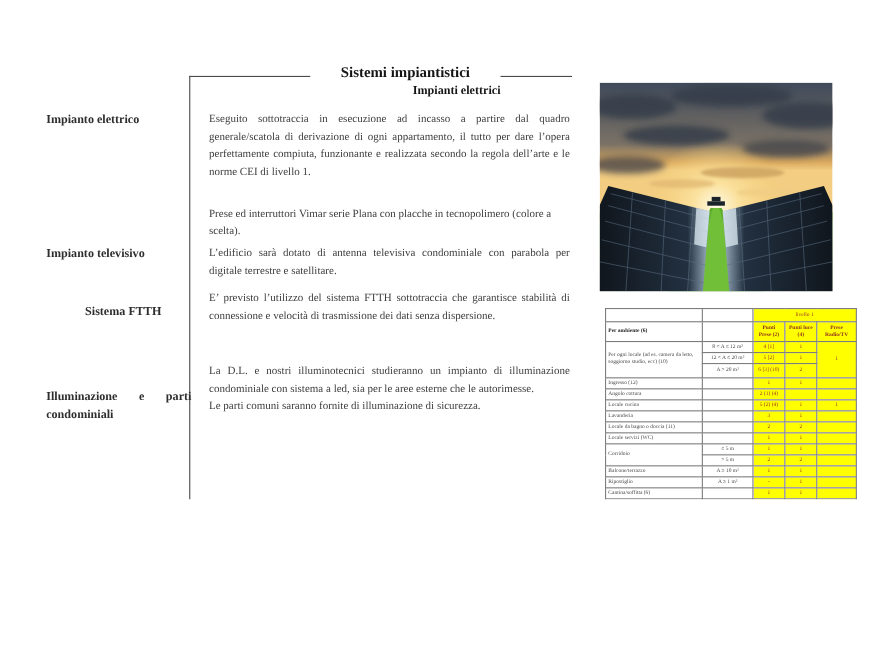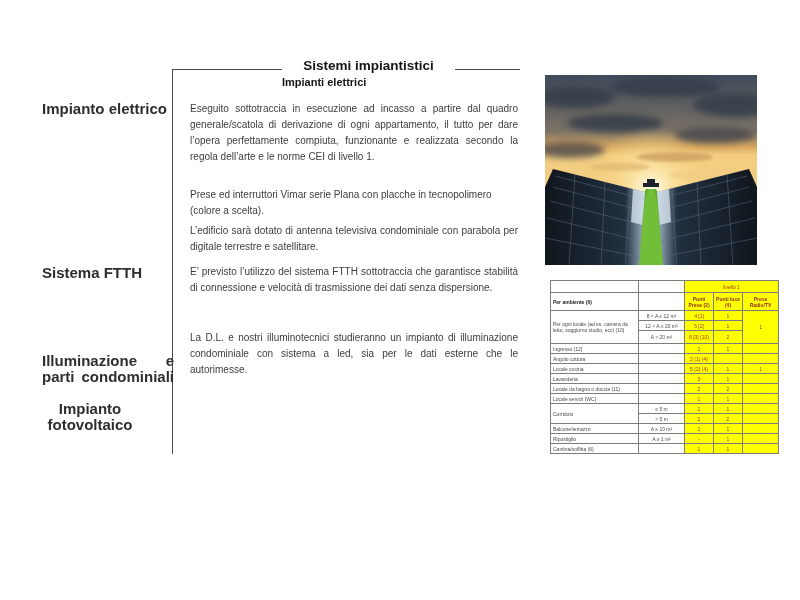--- a/index.html
+++ b/index.html
@@ -1,32 +1,32 @@
 <!DOCTYPE html>
 <html><head>
 <meta charset="utf-8">
 <style>
   html,body{margin:0;padding:0;background:#fff;}
   #page{position:relative;width:800px;height:454px;background:#ffffff;overflow:hidden;
-        font-family:Liberation Sans, sans-serif;color:#3d3d3d;}
+        font-family:Liberation Serif, serif;color:#3d3d3d;}
   .abs{position:absolute;}
   
   #title{left:282px;top:58px;width:173px;text-align:center;font-weight:bold;
          font-size:13.5px;color:#151515;}
-  #subtitle{left:282px;top:76px;width:173px;text-align:left;font-weight:bold;
+  #subtitle{left:282px;top:76px;width:173px;text-align:right;font-weight:bold;
          font-size:11px;color:#151515;}
   .rule{height:0;border-top:1.5px solid #4a4a4a;}
   #rule-left{left:172px;top:69px;width:110px;}
   #rule-right{left:455px;top:69px;width:65px;}
   #vline{left:172px;top:69px;width:0;height:420px;border-left:1.5px solid #4a4a4a;}
   
-  .side-label{font-weight:bold;font-size:15px;color:#2e2e2e;line-height:16px;}
+  .side-label{font-weight:bold;font-size:11px;color:#2e2e2e;line-height:16px;}
   #lbl-elettrico{left:42px;top:101px;width:135px;}
   #lbl-tv{left:42px;top:223px;width:140px;}
-  #lbl-ftth{left:42px;top:265px;width:140px;}
+  #lbl-ftth{left:42px;top:275px;width:140px;text-align:center;}
   #lbl-illum{left:42px;top:329px;width:132px;text-align:justify;margin-top:24px;}
   #lbl-illum::after{content:"";display:inline-block;width:100%;}
   #lbl-pv{left:40px;top:401px;width:100px;text-align:center;}
   
   .para{left:190px;width:328px;font-size:10px;line-height:16px;color:#3d3d3d;}
   .just{text-align:justify;}
   #p1{top:101px;}
   #p2{top:187px;}
   #p3{top:223px;}
   #p4{top:264px;}
@@ -52,30 +52,31 @@
 
 <div id="page">
 
   <div class="abs rule" id="rule-left"></div>
   <div class="abs" id="title">Sistemi impiantistici</div>
   <div class="abs rule" id="rule-right"></div>
   <div class="abs" id="subtitle">Impianti elettrici</div>
   <div class="abs" id="vline"></div>
 
   <div class="abs side-label" id="lbl-elettrico">Impianto elettrico</div>
+  <div class="abs side-label" id="lbl-tv">Impianto televisivo</div>
   <div class="abs side-label" id="lbl-ftth">Sistema FTTH</div>
   <div class="abs side-label" id="lbl-illum">Illuminazione e parti condominiali</div>
-  <div class="abs side-label" id="lbl-pv">Impianto fotovoltaico</div>
 
   <div class="abs para just" id="p1">Eseguito sottotraccia in esecuzione ad incasso a partire dal quadro generale/scatola di derivazione di ogni appartamento, il tutto per dare l’opera perfettamente compiuta, funzionante e realizzata secondo la regola dell’arte e le norme CEI di livello 1.</div>
   <div class="abs para" id="p2">Prese ed interruttori Vimar serie Plana con placche in tecnopolimero (colore a scelta).</div>
   <div class="abs para just" id="p3">L’edificio sarà dotato di antenna televisiva condominiale con parabola per digitale terrestre e satellitare.</div>
   <div class="abs para just" id="p4">E’ previsto l’utilizzo del sistema FTTH sottotraccia che garantisce stabilità di connessione e velocità di trasmissione dei dati senza dispersione.</div>
   <div class="abs para" id="p5block">
-    <div class="just">La D.L. e nostri illuminotecnici studieranno un impianto di illuminazione condominiale con sistema a led, sia per le dati esterne che le autorimesse.</div>
+    <div class="just">La D.L. e nostri illuminotecnici studieranno un impianto di illuminazione condominiale con sistema a led, sia per le aree esterne che le autorimesse.</div>
+    <div>Le parti comuni saranno fornite di illuminazione di sicurezza.</div>
   </div>
 
   <div class="abs" id="photo">
     <svg width="212" height="190" viewBox="0 0 212 190">
       <defs>
         <linearGradient id="sky" x1="0" y1="0" x2="0" y2="1">
           <stop offset="0" stop-color="#3f4a5a"></stop>
           <stop offset="0.45" stop-color="#7b7266"></stop>
           <stop offset="0.58" stop-color="#d9a95f"></stop>
           <stop offset="0.64" stop-color="#f2cd82"></stop>

